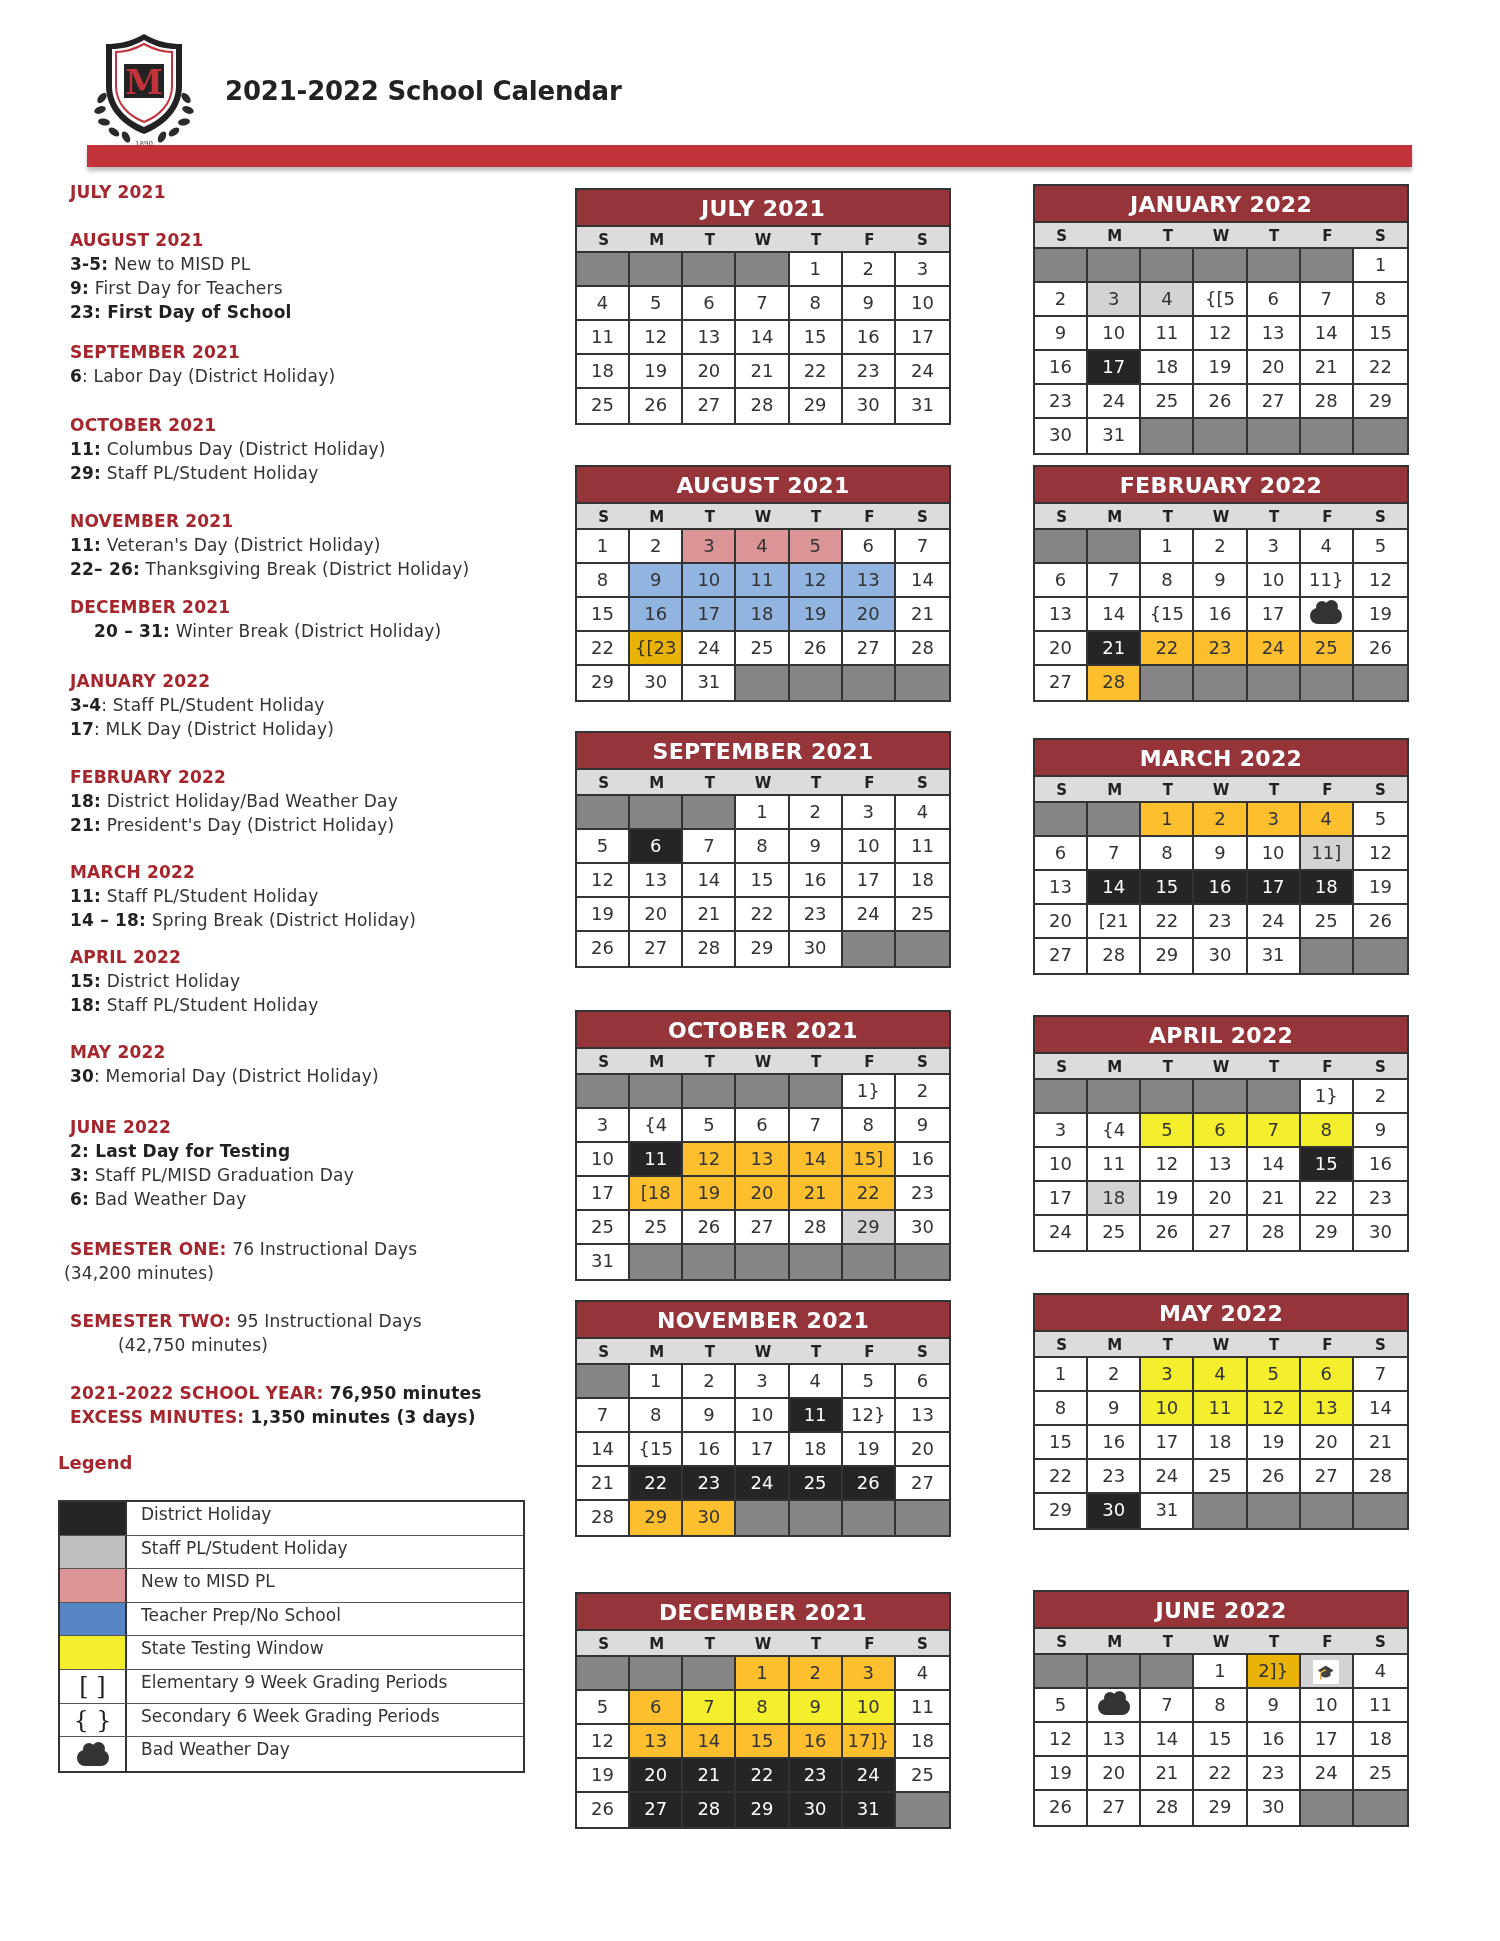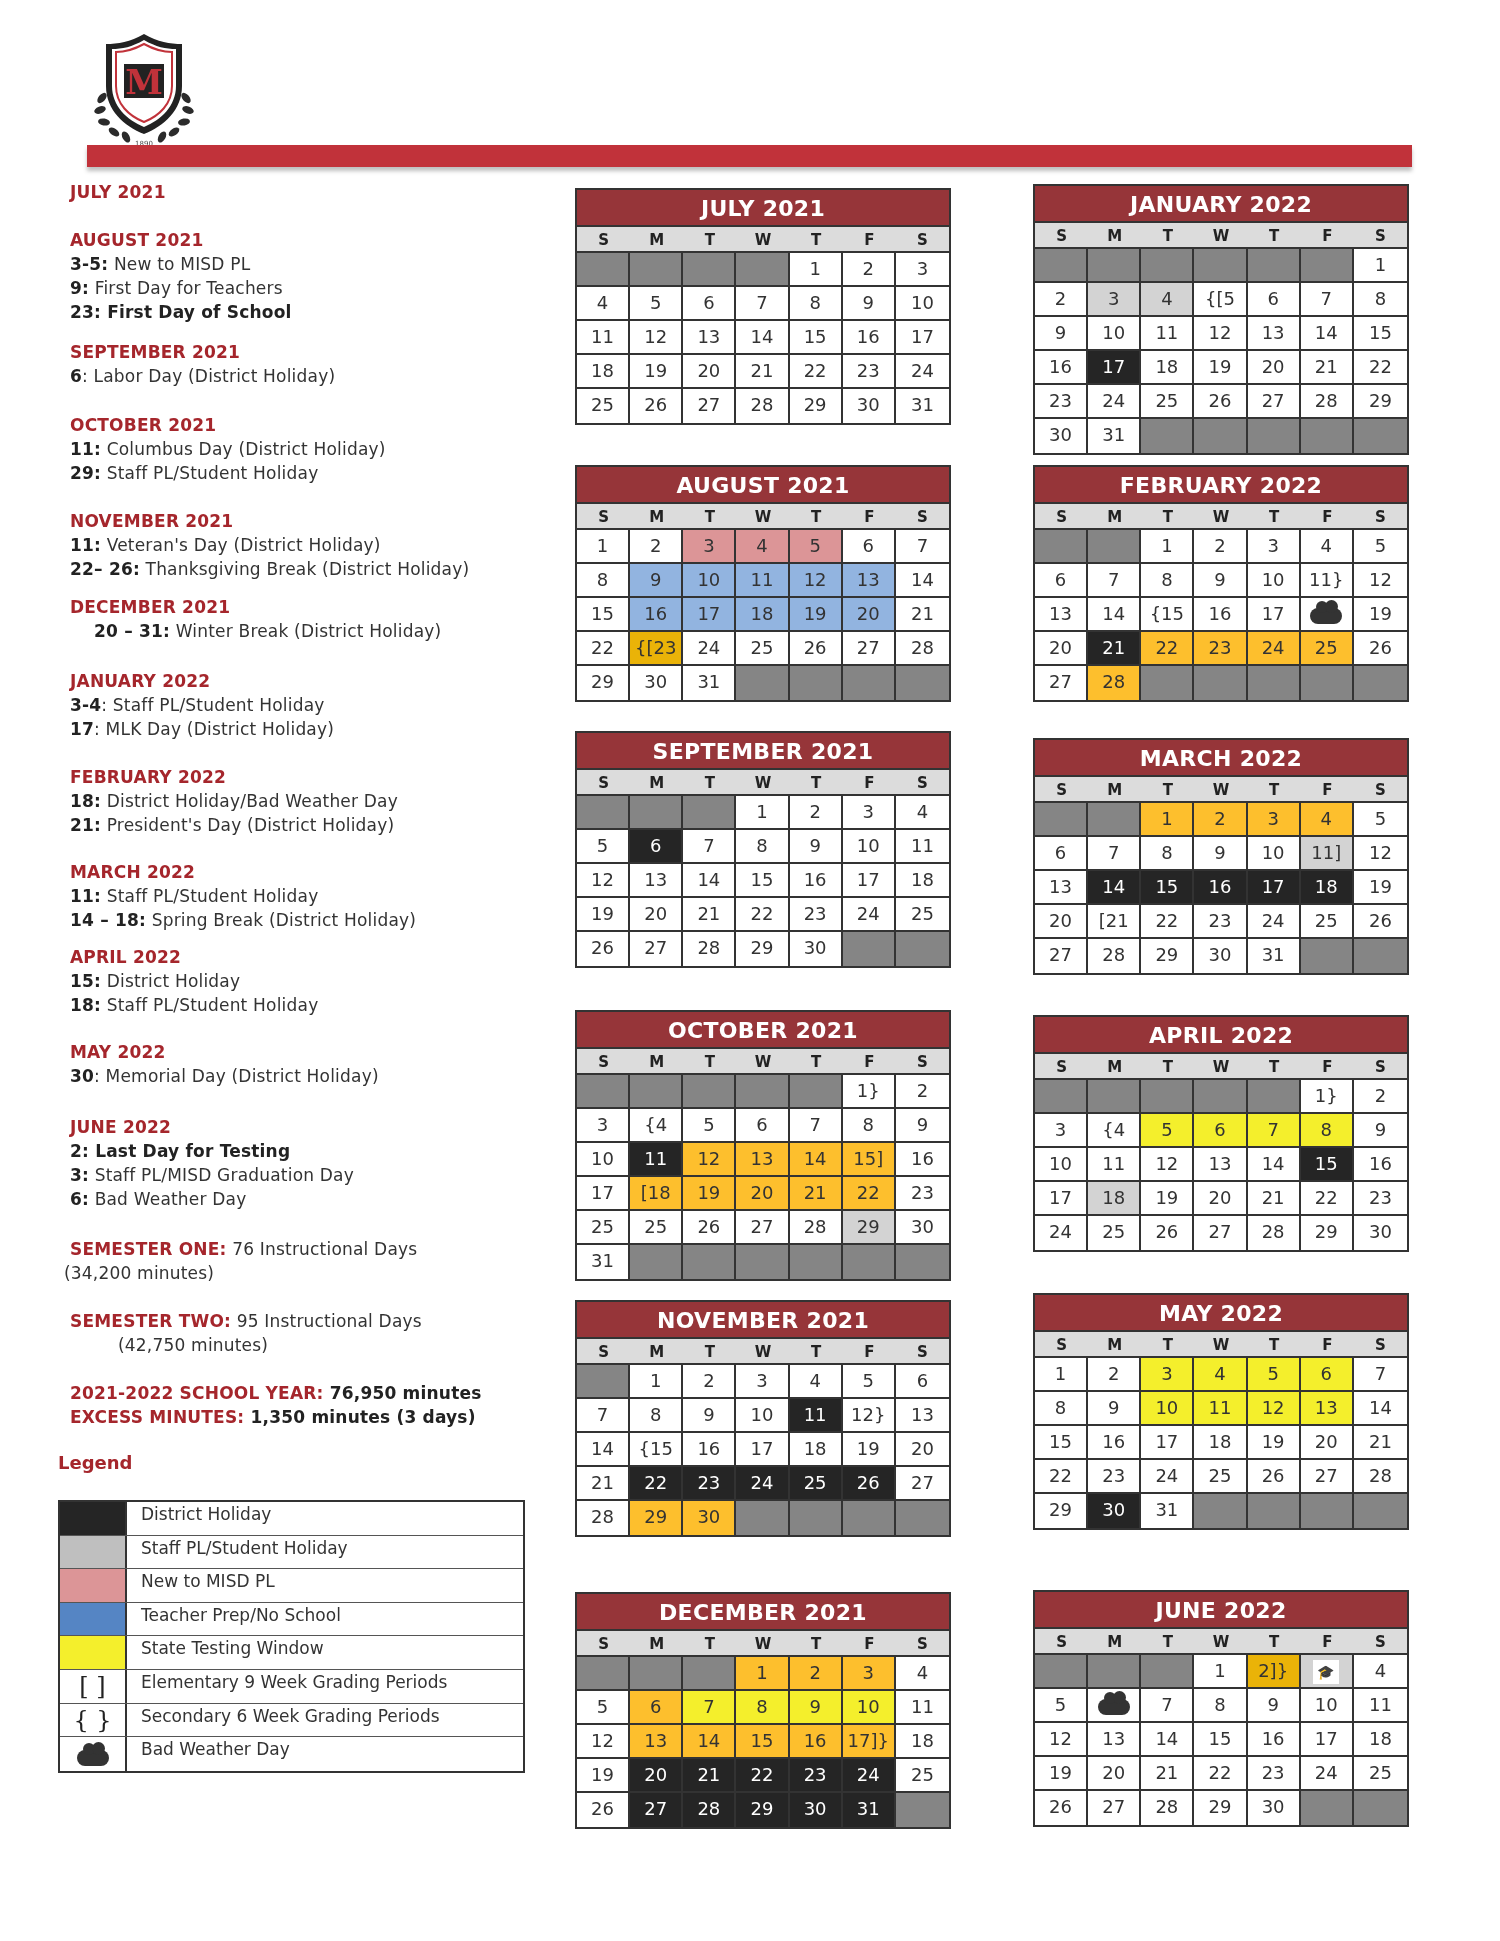--- a/index.html
+++ b/index.html
@@ -72,20 +72,21 @@
     </g>
     <path d="M56 4 C42 12 30 14 18 14 L18 56 C18 80 36 96 56 104 C76 96 94 80 94 56 L94 14 C82 14 70 12 56 4 Z" fill="#222"></path>
     <path d="M56 10 C44 17 34 19 24 19 L24 56 C24 76 39 90 56 97 C73 90 88 76 88 56 L88 19 C78 19 68 17 56 10 Z" fill="#fff"></path>
     <path d="M56 14 C45 20 36 22 28 22 L28 56 C28 74 41 86 56 92 C71 86 84 74 84 56 L84 22 C76 22 67 20 56 14 Z" fill="none" stroke="#c1323a" stroke-width="2"></path>
     <rect x="36" y="34" width="40" height="34" fill="#222"></rect>
     <text x="56" y="64" text-anchor="middle" font-family="DejaVu Serif, serif" font-weight="bold" font-size="34" fill="#c1323a">M</text>
     <text x="56" y="116" text-anchor="middle" font-family="DejaVu Serif, serif" font-size="7" fill="#444">1890</text>
   </svg>
 </div>
 <div class="title-block">
+  <div class="title-line2">2021-2022 School Calendar</div>
 </div>
 <div class="red-bar"></div>
 
 <div class="events" id="events">
     <div class="ev-month" style="top: 0px;">JULY 2021</div>
     <div class="ev-month" style="top: 48px;">AUGUST 2021</div>
     <div class="ev-line" style="top: 72px;"><b>3-5:</b><span> New to MISD PL</span></div>
     <div class="ev-line" style="top: 96px;"><b>9:</b><span> First Day for Teachers</span></div>
     <div class="ev-line strong" style="top: 120px;"><b>23:</b><span> First Day of School</span></div>
     <div class="ev-month" style="top: 160px;">SEPTEMBER 2021</div>

